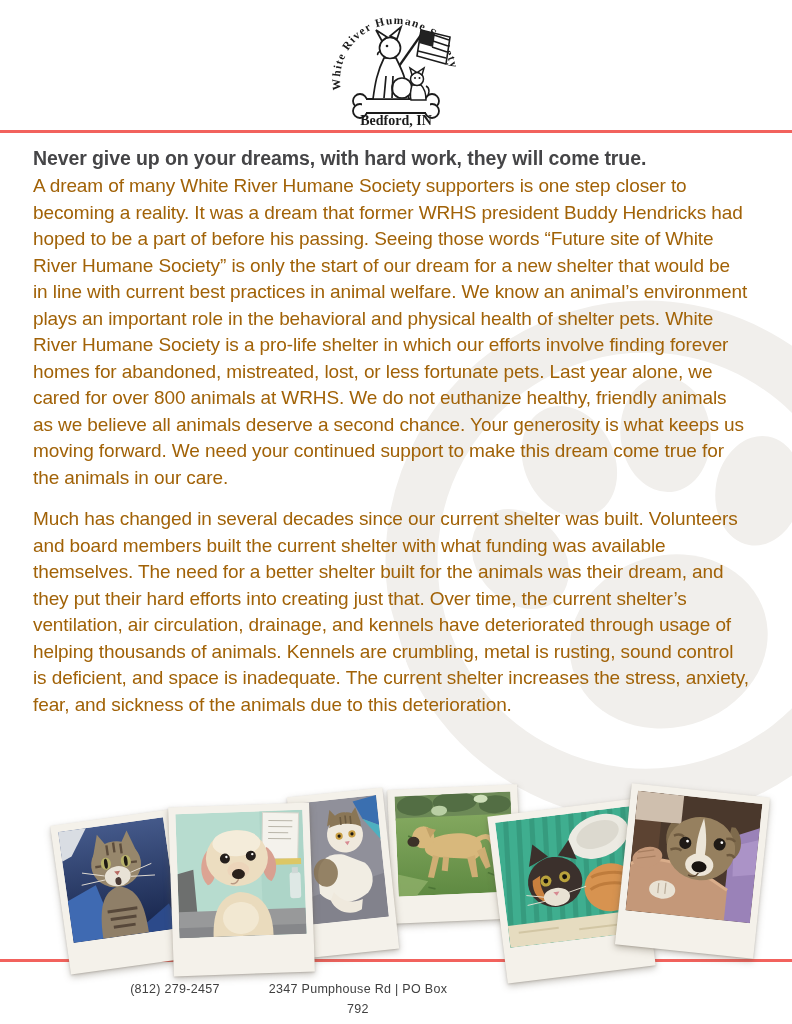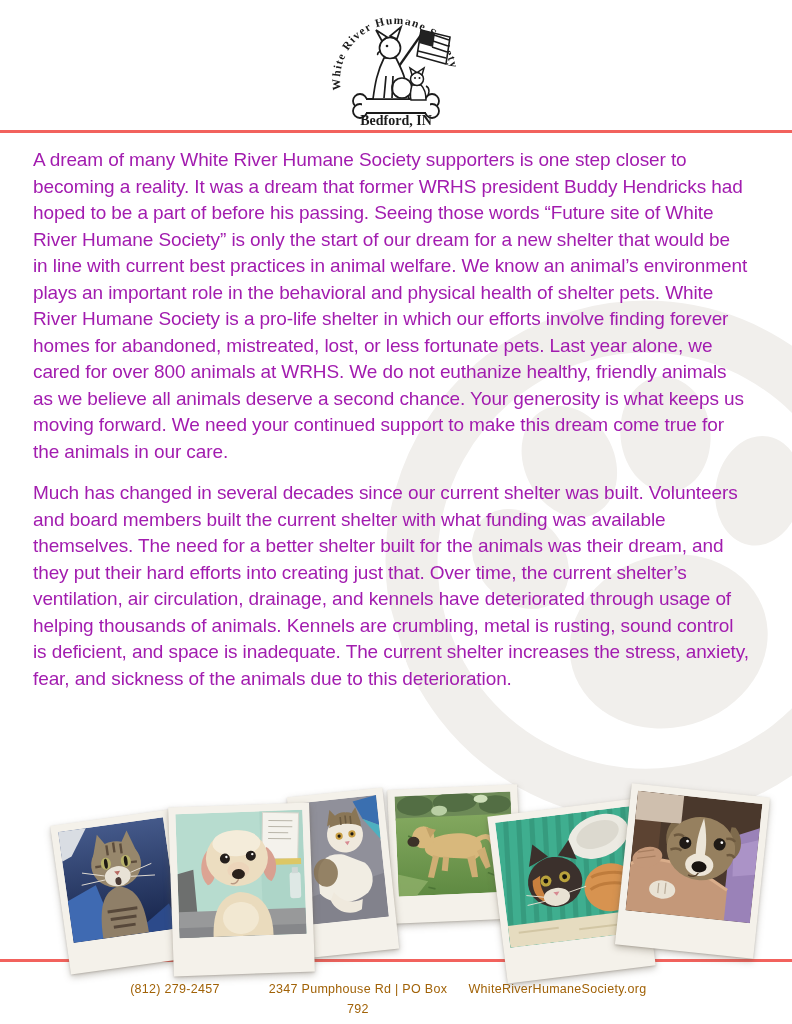--- a/index.html
+++ b/index.html
@@ -14,39 +14,39 @@
   .rule-top { top:130px; height:3px; }
   .rule-bottom { top:959px; height:3px; }
   
   .watermark { position:absolute; left:388px; top:292px; width:520px; height:540px; transform:rotate(-16deg); z-index:0; }
   
   .content { position:absolute; left:33px; top:147px; width:716px; z-index:1; }
   .section-heading {
     margin:0 0 3px 0; font-size:19.5px; font-weight:700; color:#454547; letter-spacing:-0.1px;
   }
   .section-body {
-    margin:0 0 15px 0; font-size:19px; line-height:26.5px; color:#a21caf; letter-spacing:-0.1px;
+    margin:0 0 15px 0; font-size:19px; line-height:26.5px; color:#a16207; letter-spacing:-0.1px;
   }
   
   .photos { position:absolute; left:0; top:0; width:792px; height:1024px; z-index:2; pointer-events:none; }
   .polaroid {
     position:absolute; background:#f4f1ea; box-sizing:border-box; padding:7px 7px 0 7px;
     box-shadow:0 3px 7px rgba(95,85,70,.35), 0 1px 2px rgba(95,85,70,.25);
   }
   .polaroid svg { display:block; width:100%; }
   .p1 { left:20px;  top:801px; width:120px; height:150px; transform:rotate(-8deg);  z-index:1; }
   .p2 { left:131px; top:789px; width:141px; height:169px; transform:rotate(-2deg);  z-index:3; }
   .p3 { left:255px; top:776px; width:96px;  height:162px; transform:rotate(-6deg);  z-index:2; }
   .p4 { left:350px; top:771px; width:130px; height:134px; transform:rotate(-2.5deg);z-index:1; }
   .p5 { left:457px; top:791px; width:149px; height:168px; transform:rotate(-7deg);  z-index:2; }
   .p6 { left:583px; top:774px; width:139px; height:162px; transform:rotate(6deg);   z-index:4; }
   .p1 svg { height:112px; } .p2 svg { height:124px; } .p3 svg { height:122px; }
   .p4 svg { height:100px; } .p5 svg { height:126px; } .p6 svg { height:120px; }
   
-  .footer-item { position:absolute; font-size:12.5px; color:#a16207; letter-spacing:.3px; text-align:center; line-height:20px; }
+  .footer-item { position:absolute; font-size:12.5px; color:#404040; letter-spacing:.3px; text-align:center; line-height:20px; }
   .footer-phone   { left:95px;  top:979px; width:160px; }
   .footer-address { left:258px; top:979px; width:200px; }
   .footer-site    { left:450px; top:979px; width:215px; }
 </style>
 </head>
 <body>
 
 <div class="page">
 
   <div class="logo-wrap">
@@ -112,20 +112,21 @@
       <circle cx="258" cy="268" r="234" fill="none" stroke="#f1efec" stroke-width="52"></circle>
       <ellipse cx="258" cy="352" rx="100" ry="86"></ellipse>
       <ellipse cx="138" cy="232" rx="43" ry="55" transform="rotate(-26 138 232)"></ellipse>
       <ellipse cx="212" cy="152" rx="45" ry="58" transform="rotate(-10 212 152)"></ellipse>
       <ellipse cx="312" cy="152" rx="45" ry="58" transform="rotate(10 312 152)"></ellipse>
       <ellipse cx="386" cy="232" rx="43" ry="55" transform="rotate(26 386 232)"></ellipse>
     </g>
   </svg>
 
   <main class="content">
+    <h2 class="section-heading">Never give up on your dreams, with hard work, they will come true.</h2>
     <p class="section-body">A dream of many White River Humane Society supporters is one step closer to becoming a reality. It was a dream that former WRHS president Buddy Hendricks had hoped to be a part of before his passing. Seeing those words “Future site of White River Humane Society” is only the start of our dream for a new shelter that would be in line with current best practices in animal welfare. We know an animal’s environment plays an important role in the behavioral and physical health of shelter pets. White River Humane Society is a pro-life shelter in which our efforts involve finding forever homes for abandoned, mistreated, lost, or less fortunate pets.  Last year alone, we cared for over 800 animals at WRHS. We do not euthanize healthy, friendly animals as we believe all animals deserve a second chance. Your generosity is what keeps us moving forward. We need your continued support to make this dream come true for the animals in our care.</p>
     <p class="section-body">Much has changed in several decades since our current shelter was built. Volunteers and board members built the current shelter with what funding was available themselves. The need for a better shelter built for the animals was their dream, and they put their hard efforts into creating just that. Over time, the current shelter’s ventilation, air circulation, drainage, and kennels have deteriorated through usage of helping thousands of animals. Kennels are crumbling, metal is rusting, sound control is deficient, and space is inadequate. The current shelter increases the stress, anxiety, fear, and sickness of the animals due to this deterioration.</p>
   </main>
 
   <div class="photos">
 
     <figure class="polaroid p1" title="tabby cat looking up on blue blanket">
       <svg viewBox="0 0 106 112" preserveAspectRatio="none">
         <defs>
             <linearGradient id="p1g" x1="0" y1="0" x2="0" y2="1">
@@ -299,15 +300,14 @@
         <path d="M 30 88 V 98 M 37 87 V 98" stroke="#b9ab98" stroke-width="1.2" fill="none"></path>
       </svg>
     </figure>
   </div>
 
   <div class="footer-item footer-phone">(812) 279-2457</div>
   <div class="footer-item footer-address">
     <div>2347 Pumphouse Rd | PO Box 792</div>
     <div>Bedford IN 47421</div>
   </div>
-  <div class="footer-item footer-site">WhiteRiverHumaneSociety.org</div>
 
 </div>
 
 </body></html>

